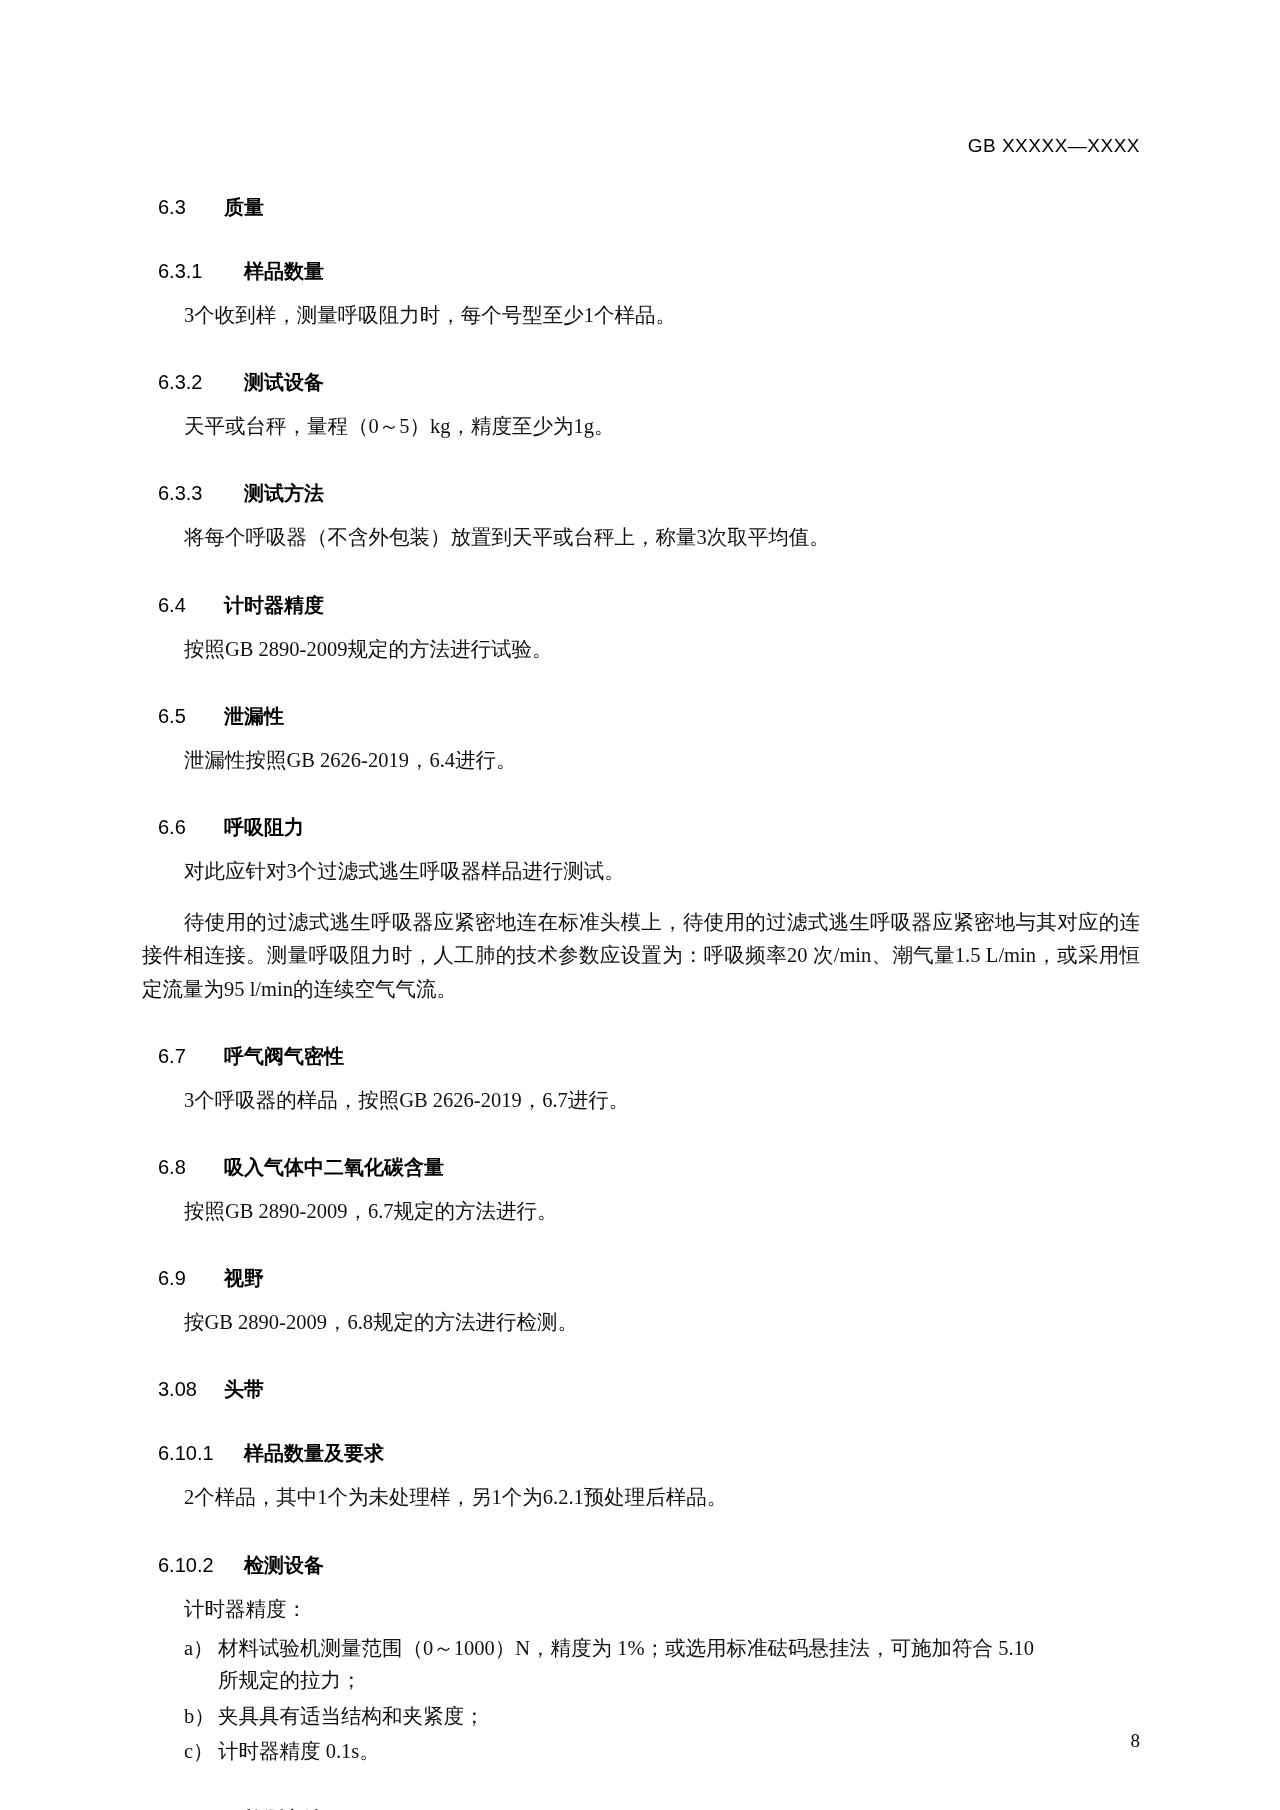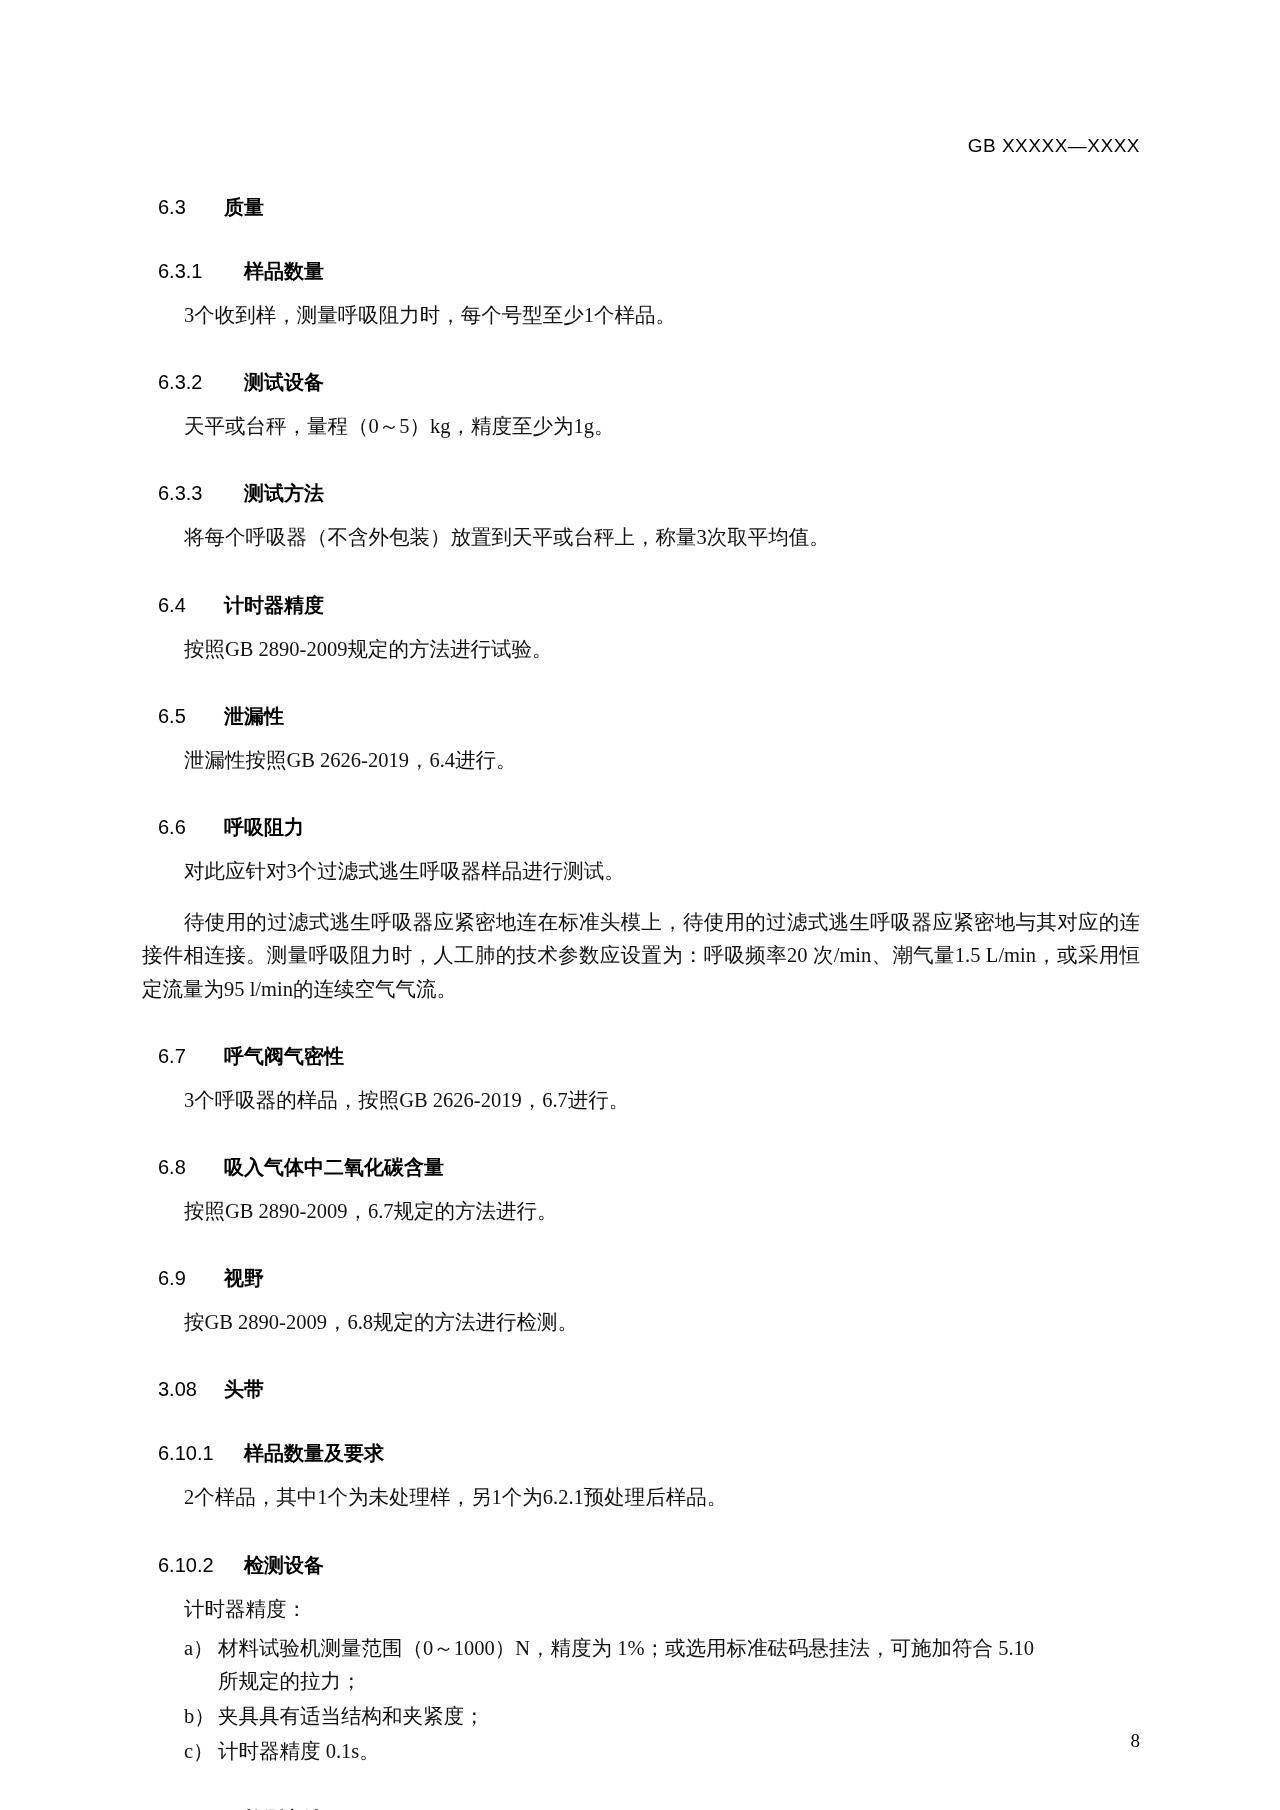--- a/index.html
+++ b/index.html
@@ -90,20 +90,21 @@
     padding-left: 42px;
     box-sizing: border-box;
   }
   .list-item .itext {
     flex: 1 1 auto;
     text-align: justify;
     text-justify: inter-ideograph;
   }
   .list-item .itext .cont {
     display: block;
+    font-family: Liberation Mono, monospace;
   }
   .page-number {
     position: absolute;
     right: 140px;
     bottom: 58px;
     font-family: "Liberation Serif", serif;
     font-size: 19px;
     color: #000;
   }
 </style>

